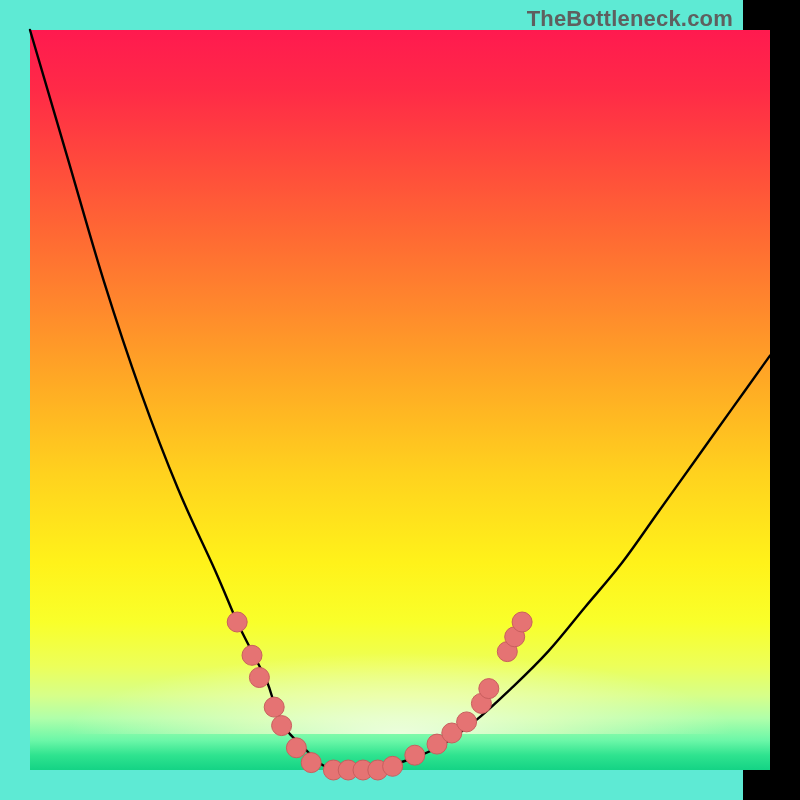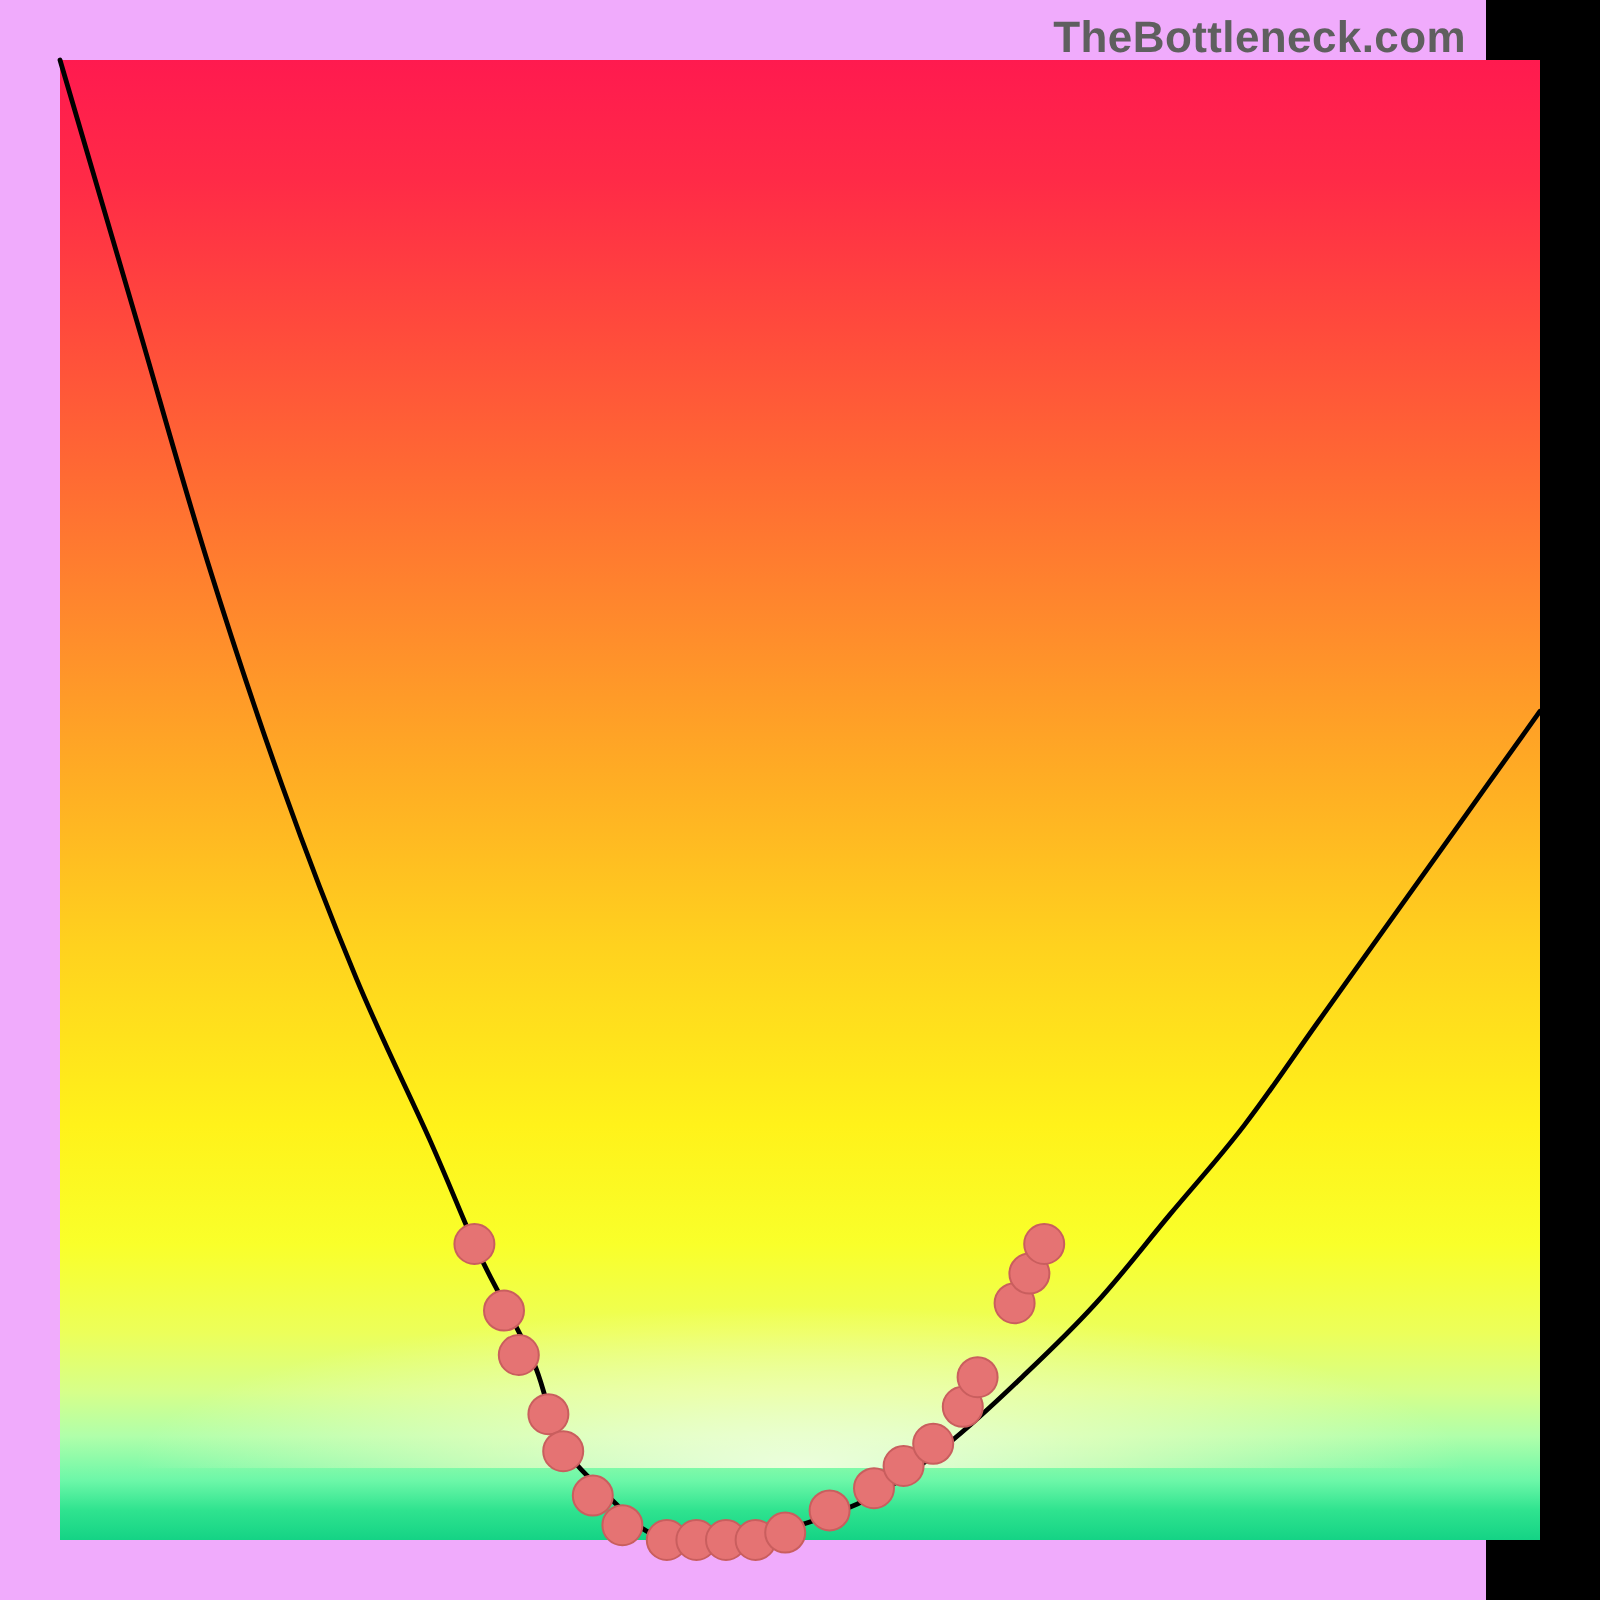--- a/index.html
+++ b/index.html
@@ -8,21 +8,21 @@
     width: 800px;
     height: 800px;
     overflow: hidden;
     background: #000;
     font-family: Arial, Helvetica, sans-serif;
   }
   .frame {
     position: relative;
     width: 743px;
     height: 800px;
-    background: #f0abfc;
+    background: #5eead4;
   }
   .plot {
     position: absolute;
     left: 30px;
     top: 30px;
     width: 740px;
     height: 740px;
     background: linear-gradient(to bottom,
       #ff1a4f 0%,
       #ff2a47 8%,

